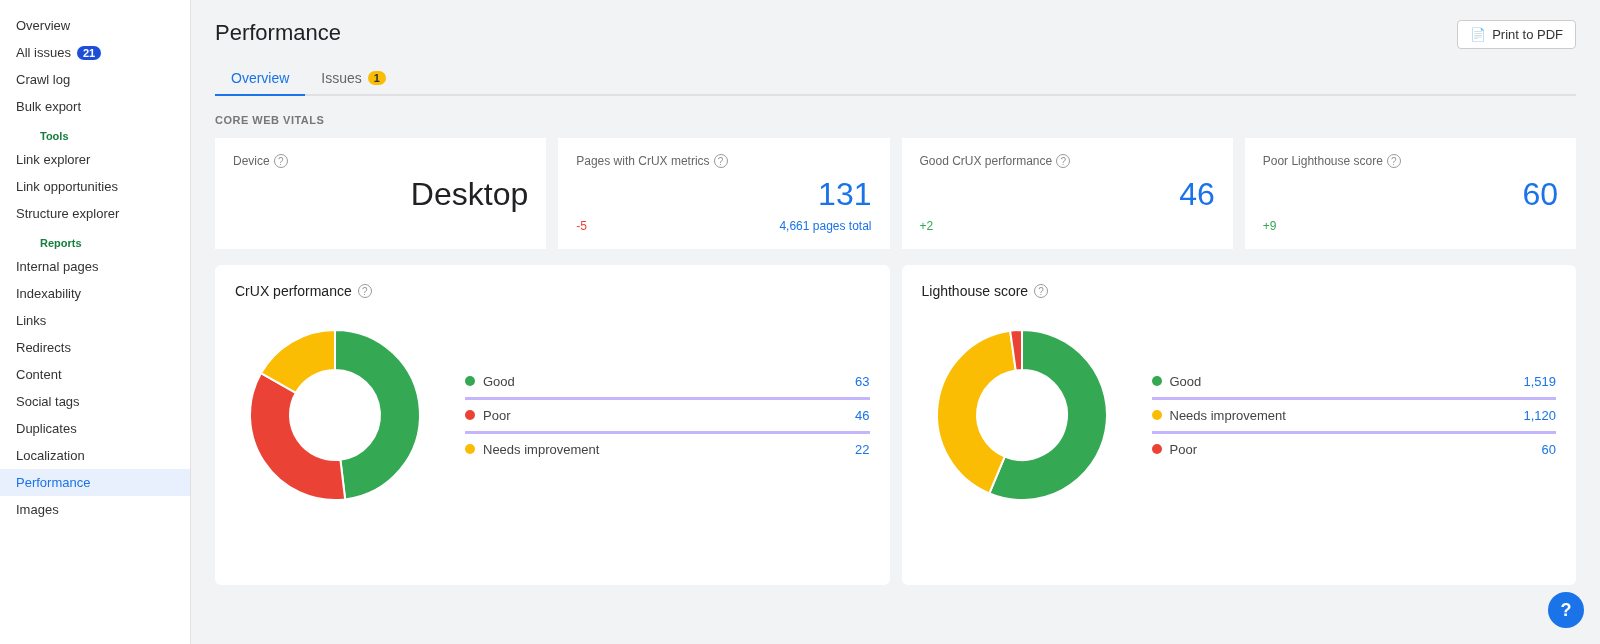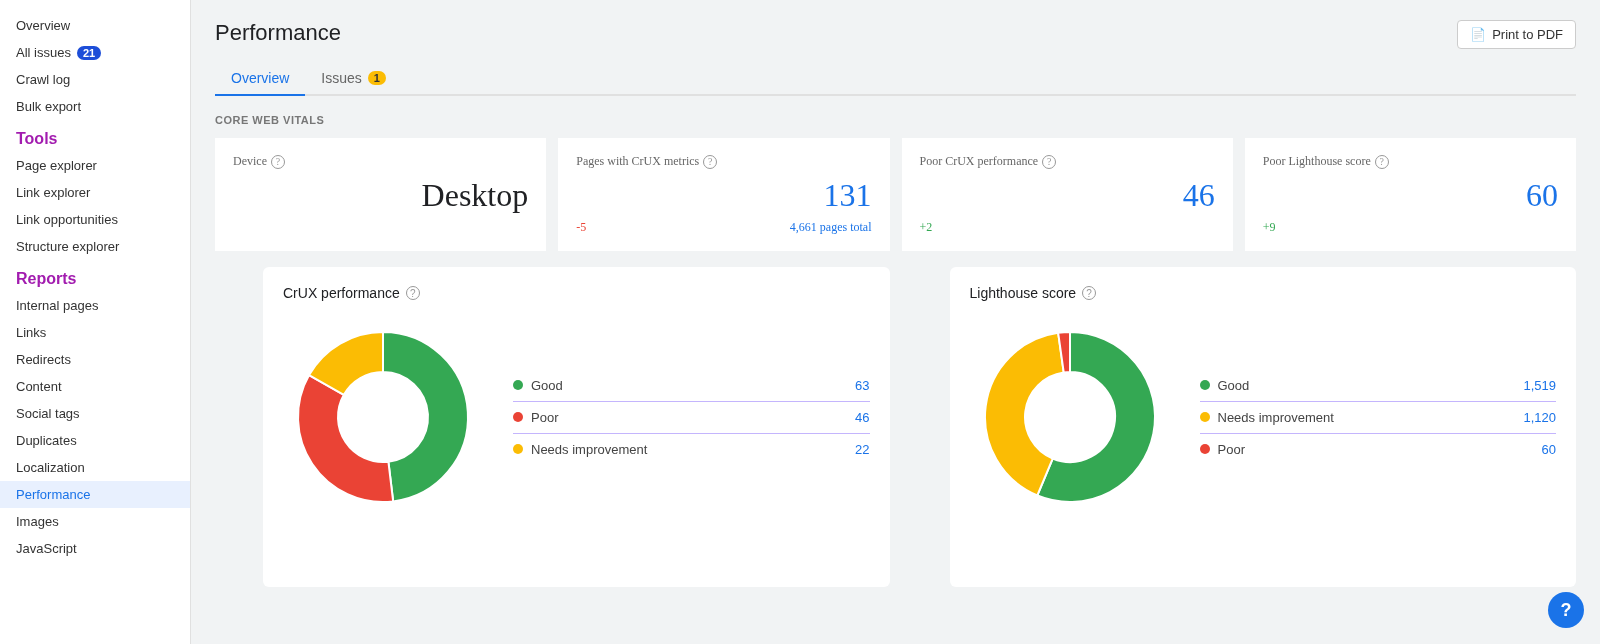--- a/index.html
+++ b/index.html
@@ -20,24 +20,25 @@
       cursor: pointer;
       color: #333;
       font-size: 13px;
       display: flex;
       align-items: center;
       gap: 6px;
     }
     .sidebar-item.active { background: #e8f0fe; color: #1a73e8; font-weight: 500; }
     .sidebar-section-label {
       padding: 10px 16px 4px 16px;
-      font-size: 16px;
+      font-size: 11px;
       font-weight: 600;
-      color: #a21caf;
+      color: #15803d;
       text-transform: none;
+      margin-left: 24px;
     }
     .badge {
       background: #1d4ed8;
       color: #fff;
       border-radius: 10px;
       font-size: 11px;
       padding: 1px 6px;
       font-weight: 600;
     }
 
@@ -120,21 +121,20 @@
       display: grid;
       grid-template-columns: 1fr 1fr 1fr 1fr;
       gap: 12px;
       margin-bottom: 16px;
     }
     .metric-card {
       background: #fff;
       border-radius: 0;
       padding: 16px 18px;
       min-height: 100px;
-      font-family: Liberation Serif, serif;
     }
     .metric-card-label {
       font-size: 12px;
       color: #666;
       margin-bottom: 8px;
       display: flex;
       align-items: center;
       gap: 4px;
     }
     .metric-card-value {
@@ -170,21 +170,20 @@
     .charts-row {
       display: grid;
       grid-template-columns: 1fr 1fr;
       gap: 12px;
     }
     .chart-card {
       background: #fff;
       border-radius: 6px;
       padding: 18px 20px;
       min-height: 320px;
-      margin-left: 48px;
     }
     .chart-title {
       font-size: 14px;
       font-weight: 500;
       color: #202124;
       margin-bottom: 16px;
       display: flex;
       align-items: center;
       gap: 6px;
     }
@@ -213,21 +212,21 @@
       background: #fff;
       border-radius: 50%;
     }
     .legend {
       flex: 1;
     }
     .legend-item {
       display: flex;
       align-items: center;
       padding: 8px 0;
-      border-bottom: 1px solid #c4b5fd;
+      border-bottom: 3px solid #c4b5fd;
       font-size: 13px;
       color: #444;
       gap: 8px;
     }
     .legend-item:last-child { border-bottom: none; }
     .legend-dot {
       width: 10px;
       height: 10px;
       border-radius: 50%;
       flex-shrink: 0;
@@ -268,35 +267,35 @@
   </div>
   <div class="sidebar-item">
     <span>Crawl log</span>
   </div>
   <div class="sidebar-item">
     <span>Bulk export</span>
   </div>
 
   <div class="sidebar-section-label">Tools</div>
   <div class="sidebar-item">
-    <span>Page explorer</span>
-  </div>
-  <div class="sidebar-item">
     <span>Link explorer</span>
   </div>
   <div class="sidebar-item">
     <span>Link opportunities</span>
   </div>
   <div class="sidebar-item">
     <span>Structure explorer</span>
   </div>
 
   <div class="sidebar-section-label">Reports</div>
   <div class="sidebar-item">
     <span>Internal pages</span>
+  </div>
+  <div class="sidebar-item">
+    <span>Indexability</span>
   </div>
   <div class="sidebar-item">
     <span>Links</span>
   </div>
   <div class="sidebar-item">
     <span>Redirects</span>
   </div>
   <div class="sidebar-item">
     <span>Content</span>
   </div>
@@ -307,23 +306,20 @@
     <span>Duplicates</span>
   </div>
   <div class="sidebar-item">
     <span>Localization</span>
   </div>
   <div class="sidebar-item active">
     <span>Performance</span>
   </div>
   <div class="sidebar-item">
     <span>Images</span>
-  </div>
-  <div class="sidebar-item">
-    <span>JavaScript</span>
   </div>
 </div>
 
 <div id="main">
   <div class="header-row">
     <h1 class="page-title">Performance</h1>
     <button class="print-btn">
       <span>📄</span>
       <span>Print to PDF</span>
     </button>
@@ -358,21 +354,21 @@
       </div>
       <div class="metric-card-value blue">131</div>
       <div class="metric-card-footer">
         <span class="delta-neg">-5</span>
         <span class="total-link">4,661 pages total</span>
       </div>
     </div>
 
     <div class="metric-card">
       <div class="metric-card-label">
-        <span>Poor CrUX performance</span>
+        <span>Good CrUX performance</span>
         <span class="info-icon">?</span>
       </div>
       <div class="metric-card-value blue">46</div>
       <div class="metric-card-footer">
         <span class="delta-pos">+2</span>
       </div>
     </div>
 
     <div class="metric-card">
       <div class="metric-card-label">

